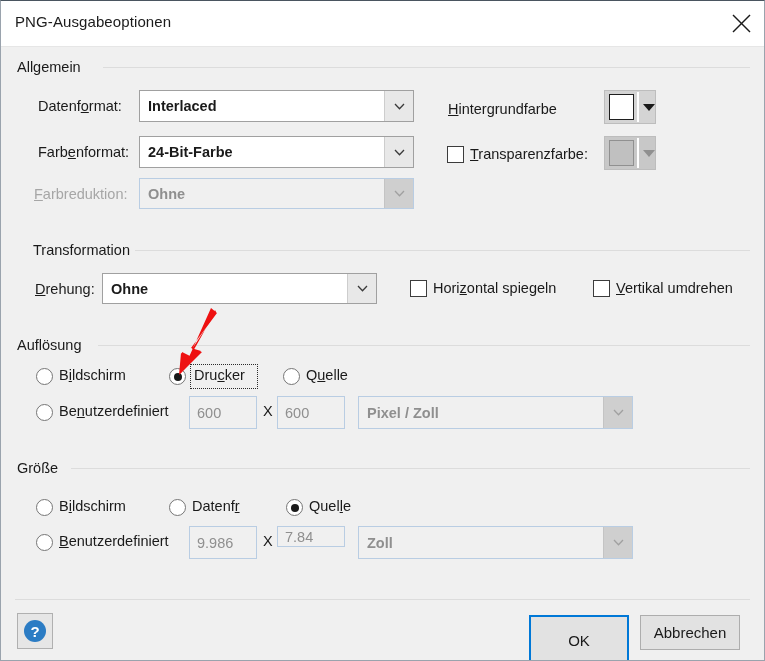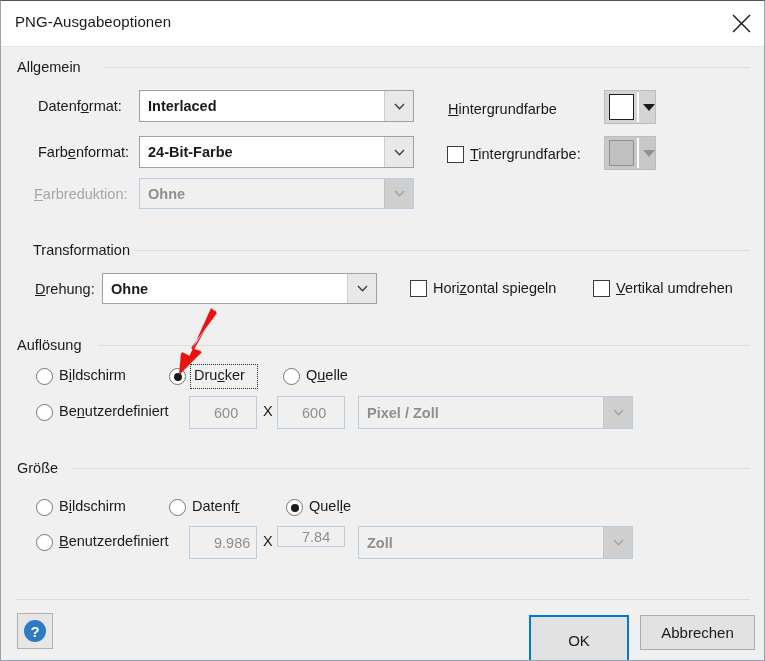--- a/index.html
+++ b/index.html
@@ -125,21 +125,21 @@
   .tinput {
     position: absolute;
     box-sizing: border-box;
     background: #f0f0f0;
     border: 1px solid #b9cde3;
     display: flex;
     align-items: center;
     font-size: 14.5px;
     color: #8f8f8f;
   }
-  .tinput span { margin-left: 24px; }
+  .tinput span { margin-left: 7px; }
 
   
   .radio {
     position: absolute;
     width: 17px; height: 17px;
     box-sizing: border-box;
     border: 1px solid #767676;
     border-radius: 50%;
     background: #ffffff;
   }
@@ -297,21 +297,21 @@
   </div>
 
   <div class="lbl" style="left:447px; top:100px;"><span></span><span class="u">H</span><span>intergrundfarbe</span></div>
   <div class="colorbtn" style="left:603px; top:89px; width:52px; height:34px;">
     <span class="swatch"></span>
     <span class="divider"></span>
     <span class="tri"></span>
   </div>
 
   <div class="cbox" style="left:446px; top:145px;"></div>
-  <div class="lbl" style="left:469px; top:145px;"><span></span><span class="u">T</span><span>intergrundfarbe:</span></div>
+  <div class="lbl" style="left:469px; top:145px;"><span></span><span class="u">T</span><span>ransparenzfarbe:</span></div>
   <div class="colorbtn disabled" style="left:603px; top:135px; width:52px; height:34px;">
     <span class="swatch"></span>
     <span class="divider"></span>
     <span class="tri"></span>
   </div>
 
   <div class="group-label" style="left:32px; top:241px;">Transformation</div>
   <div class="group-rule" style="left:134px; top:249px; width:615px;"></div>
 
   <div class="lbl" style="left:34px; top:280px;"><span></span><span class="u">D</span><span>rehung:</span></div>
@@ -396,21 +396,21 @@
   <div class="footer-rule"></div>
 
   <div class="help-btn">
     <svg width="24" height="24" viewBox="0 0 24 24" aria-hidden="true">
       <circle cx="12" cy="12" r="11" fill="#2b7cc4"></circle>
       <text x="12" y="17.5" font-family="Liberation Sans, sans-serif" font-size="15" font-weight="bold" fill="#ffffff" text-anchor="middle">?</text>
     </svg>
   </div>
 
   <div class="btn default" style="left:528px; top:614px; width:100px; height:51px;">OK</div>
-  <div class="btn" style="left:639px; top:614px; width:115px; height:35px;">Abbrechen</div>
+  <div class="btn" style="left:639px; top:614px; width:100px; height:35px;">Abbrechen</div>
 
   <svg class="arrow" viewBox="0 0 80 90">
     <g>
       <path d="M56,12 L30,47 L40,50 L18,74 L20,52 L28,56 L50,7 Z" fill="#ee1111"></path>
       <path d="M55,11 C48,22 38,38 31,48 L41,51 L19,73 L21,51 L29,55 C36,44 48,22 54,9 Z" fill="#ee1111"></path>
     </g>
   </svg>
 
 </div>
 

